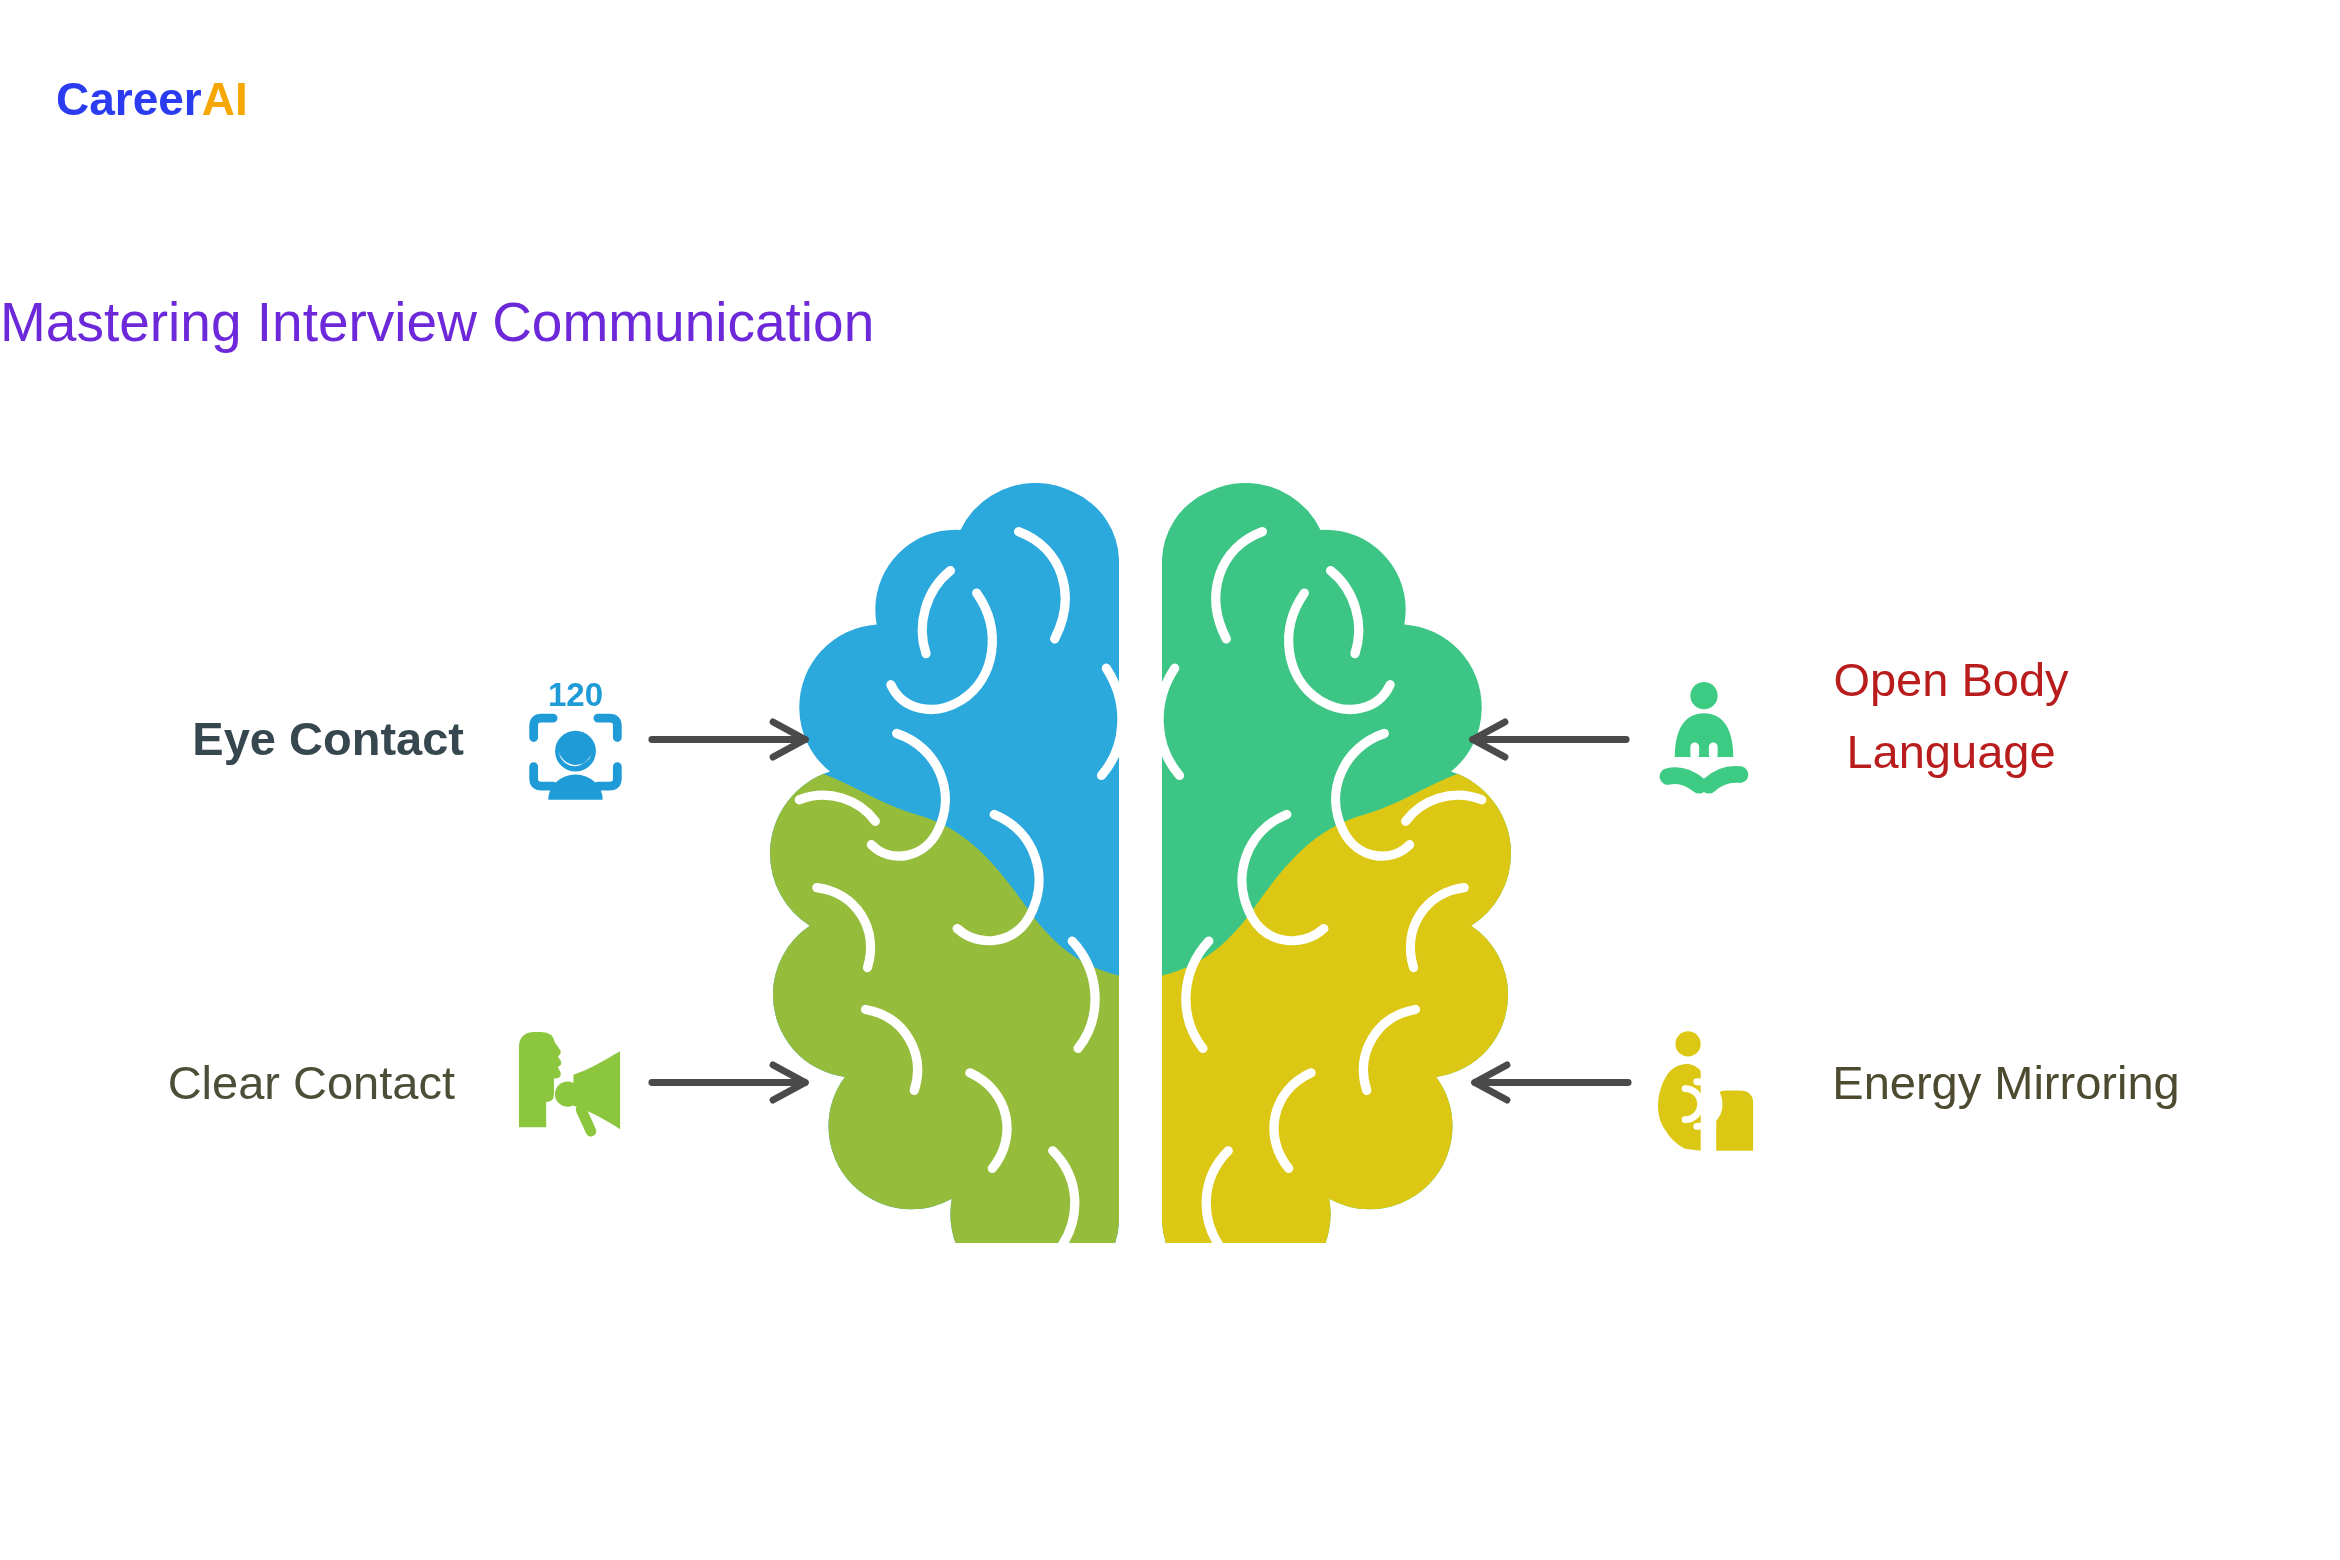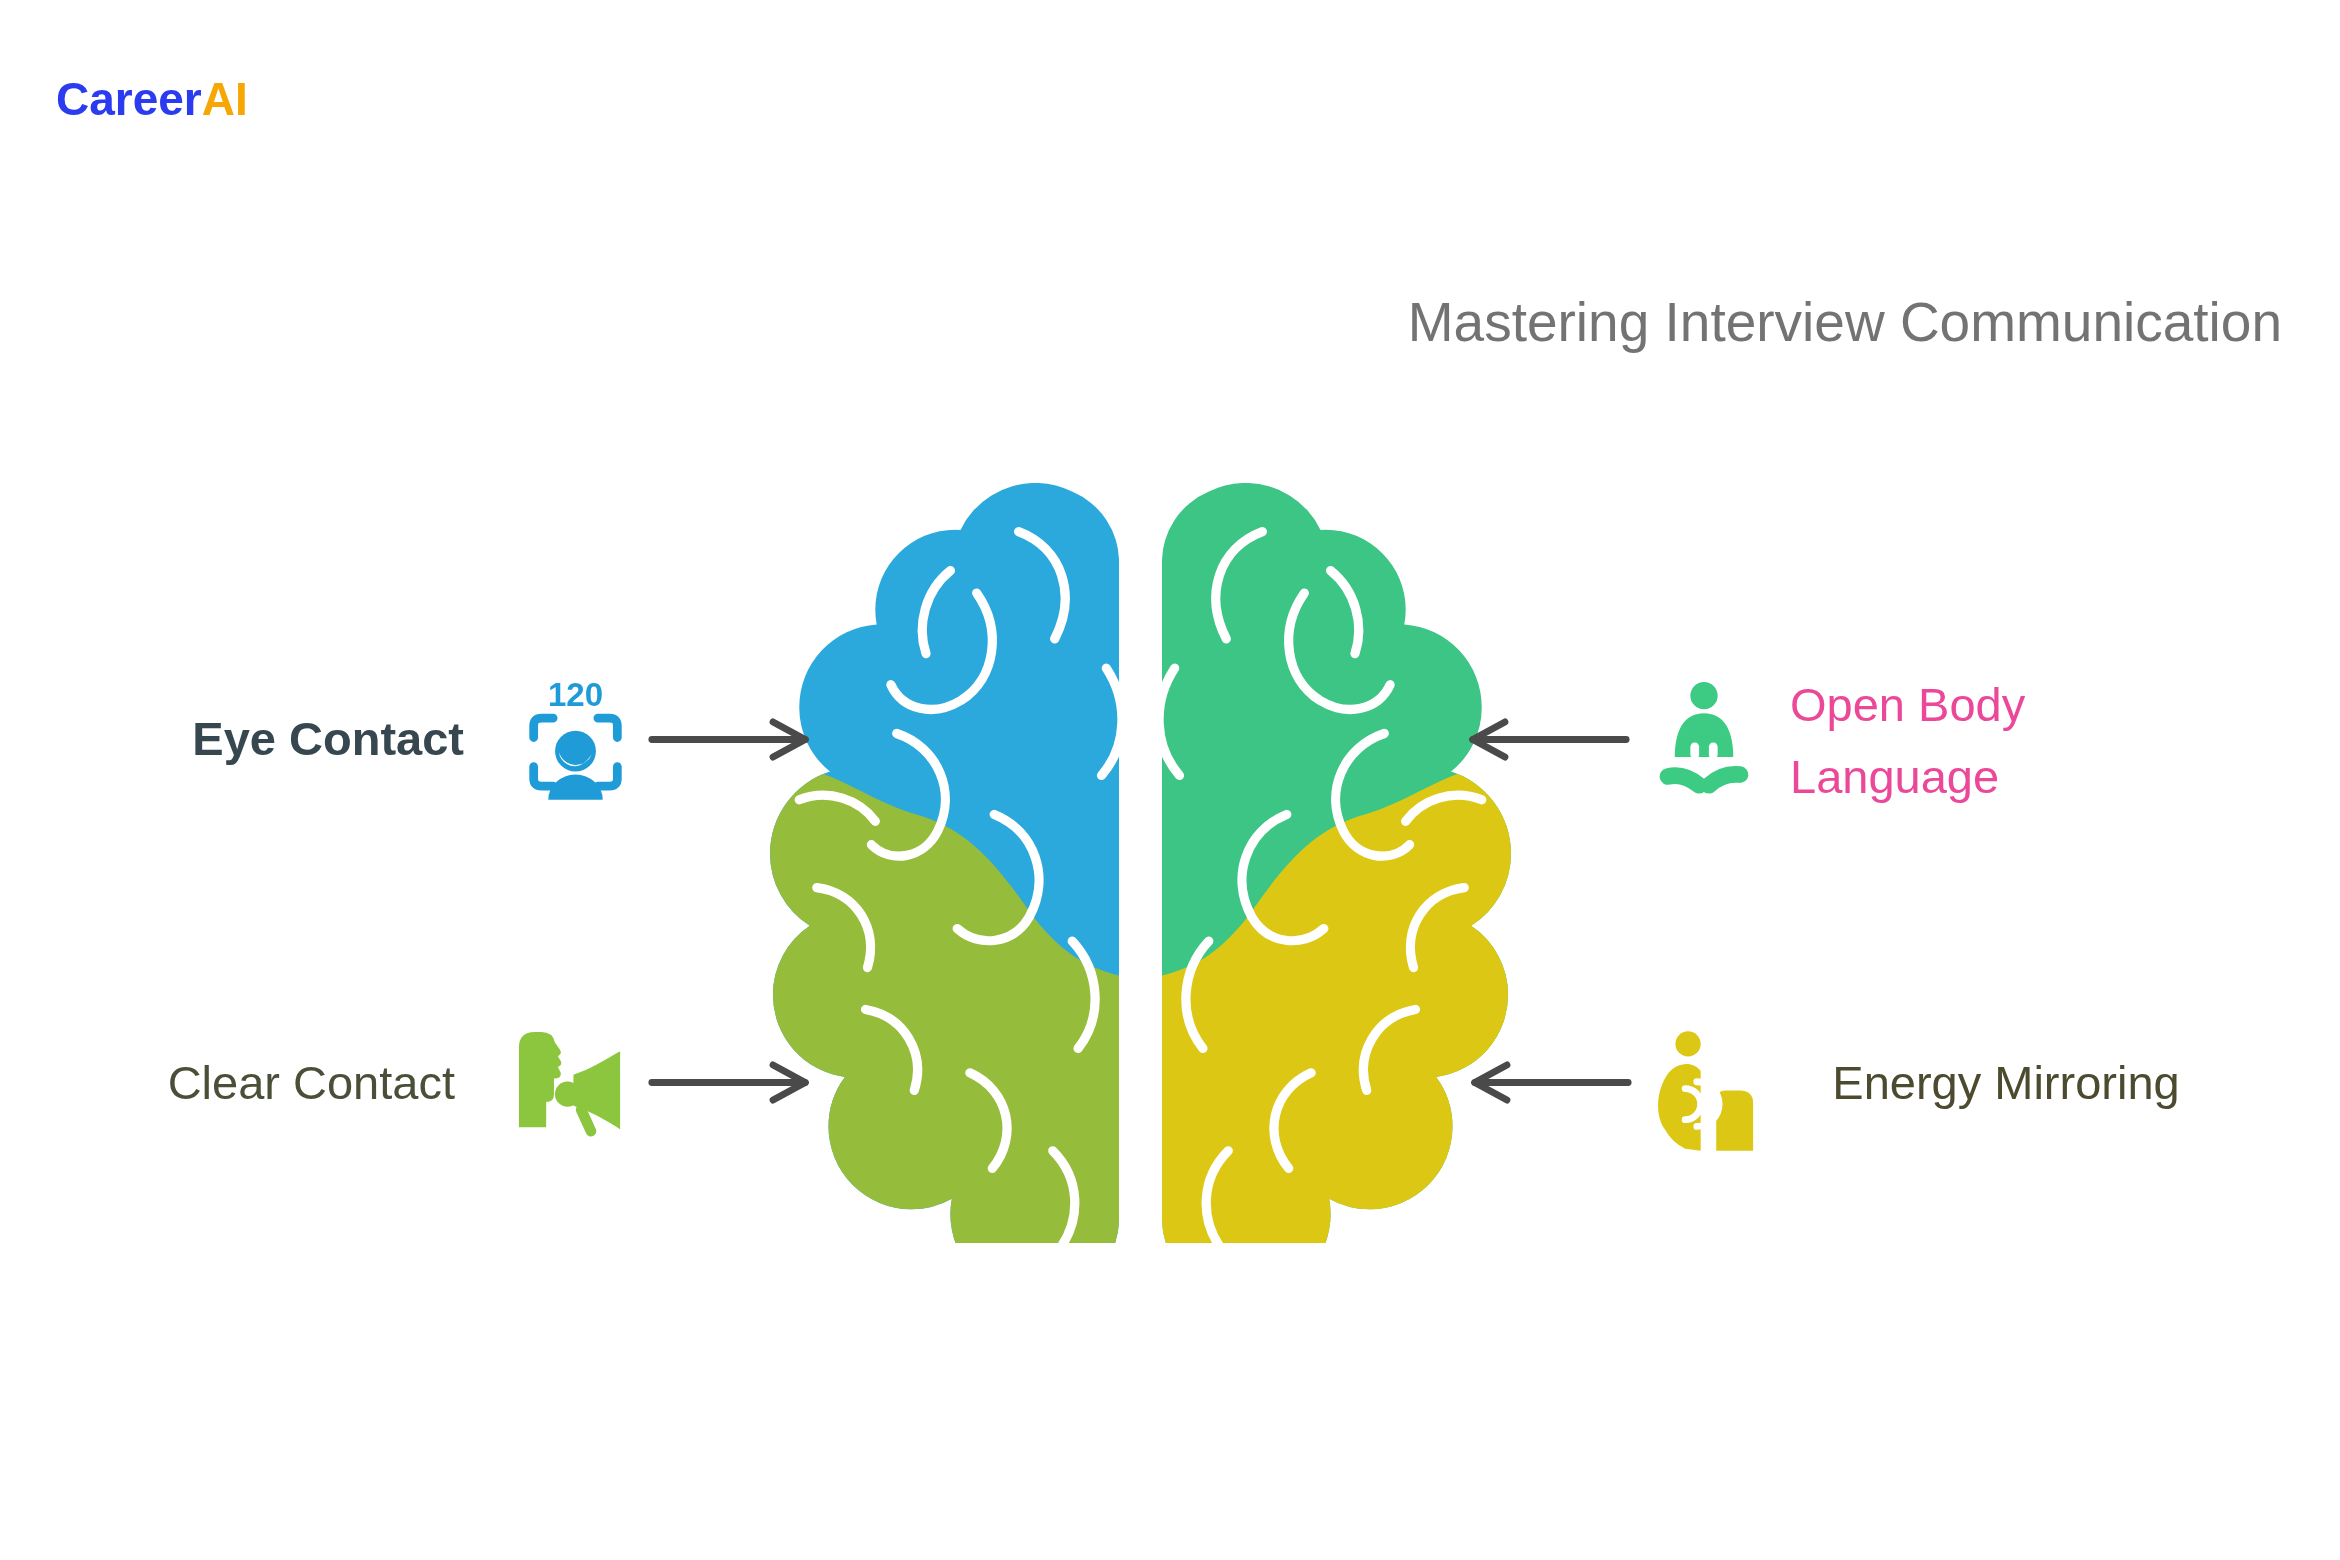--- a/index.html
+++ b/index.html
@@ -7,29 +7,29 @@
     position:relative;width:2341px;height:1243px;background:#ffffff;
     font-family:"Liberation Sans", sans-serif;overflow:hidden;
   }
   .logo{
     position:absolute;left:56px;top:72px;font-size:46px;font-weight:700;
     letter-spacing:0px;white-space:nowrap;
   }
   .logo .p1{color:#2B3CF0;}
   .logo .p2{color:#F6A704;}
   .title{
-    position:absolute;left:0;top:290px;width:2282px;text-align:right;
-    font-size:55px;color:#737373;font-weight:400;
+    position:absolute;left:0;top:290px;width:2282px;text-align:left;
+    font-size:55px;color:#6d28d9;font-weight:400;
   }
   .callout-label{
     position:absolute;font-size:47px;line-height:60px;font-weight:400;
   }
   .lbl-eye{left:137px;top:709px;width:327px;text-align:right;color:#37474F;font-weight:bold;}
   .lbl-speech{left:102px;top:1053px;width:353px;text-align:right;color:#4A5038;}
-  .lbl-open{left:1790px;top:669px;width:322px;text-align:left;color:#ec4899;line-height:72px;}
+  .lbl-open{left:1790px;top:644px;width:322px;text-align:center;color:#b91c1c;line-height:72px;}
   .lbl-energy{left:1772px;top:1053px;width:468px;text-align:center;color:#4C4A2F;}
   .abs{position:absolute;}
   svg{display:block;}
 </style>
 </head>
 <body>
 
 <div class="stage">
 
   <div class="logo">

